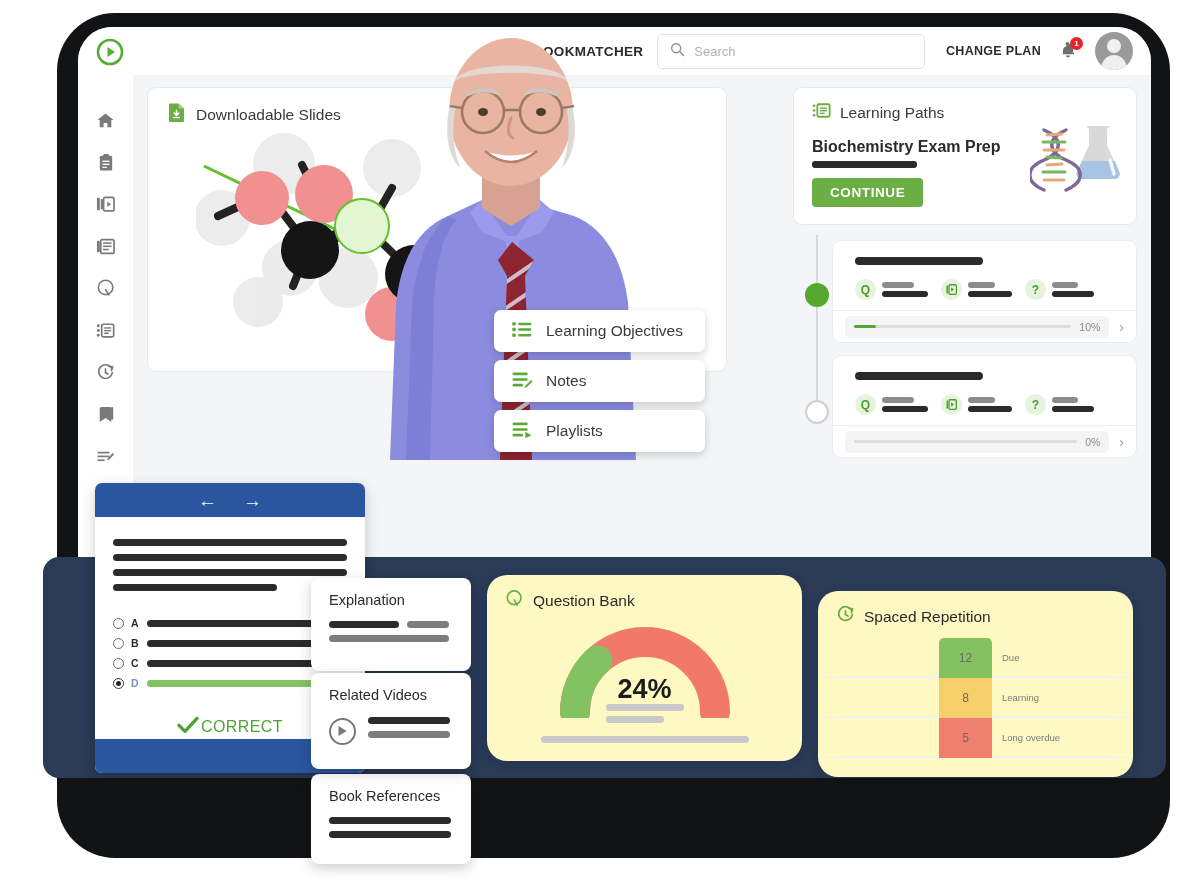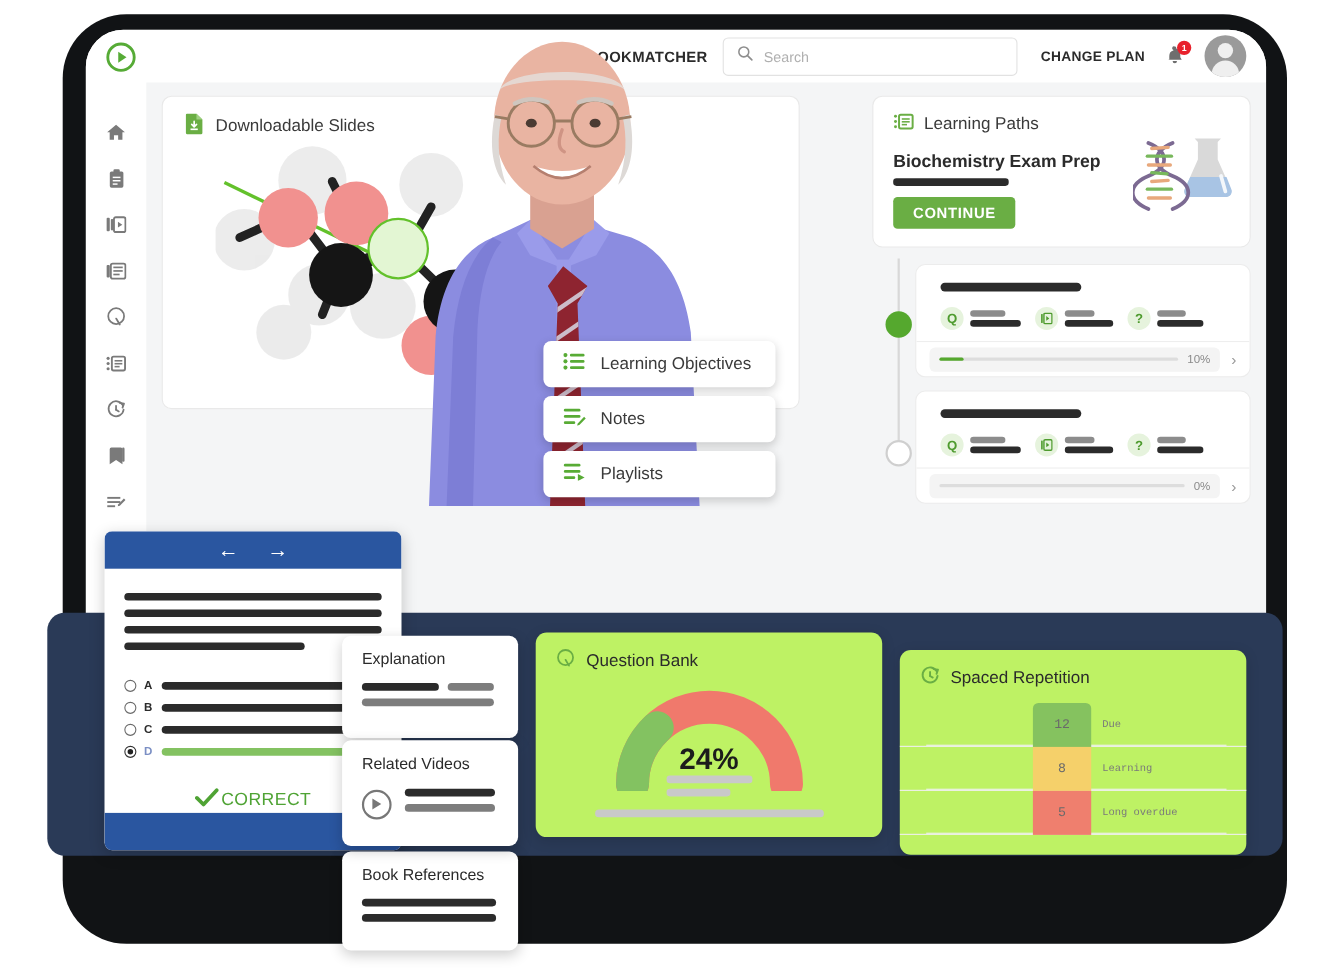--- a/index.html
+++ b/index.html
@@ -219,21 +219,21 @@
   .pi-pct { font-size: 10.5px; color: #8a8a8a; }
   .pi-chev { color: #9a9a9a; font-size: 14px; margin-left: 10px; }
 
   
   .dark-panel {
     position: absolute; left: 43px; top: 557px;
     width: 1123px; height: 221px;
     background: #2a3a57; border-radius: 16px;
   }
   .bottom-card {
-    position: absolute; background: #bef264; border-radius: 10px;
+    position: absolute; background: #fef9c3; border-radius: 20px;
     box-shadow: 0 3px 12px rgba(0,0,0,0.13);
   }
   .qb-card { left: 487px; top: 575px; width: 315px; height: 186px; }
   .sr-card { left: 818px; top: 591px; width: 315px; height: 186px; }
   .bc-head { display: flex; align-items: center; gap: 9px; padding: 14px 0 0 18px; }
   .bc-title { font-size: 15.5px; color: #2b2b2b; }
 
   
   .gauge-wrap { position: relative; width: 180px; height: 105px; margin: 8px auto 0; }
   .gauge-pct {
@@ -241,21 +241,21 @@
     text-align: center; font-size: 27px; font-weight: bold; color: #1c1c1c;
   }
   .gauge-bars { position: absolute; left: 50%; transform: translateX(-50%); top: 84px; }
   .gbar { background: #c9c9c9; border-radius: 3px; margin-bottom: 5px; }
   .wide-bar {
     position: absolute; left: 50%; transform: translateX(-50%); bottom: 18px;
     width: 208px; height: 7px; background: #c9c9c9; border-radius: 4px;
   }
 
   
-  .sr-chart { position: relative; margin: 10px 0 0 0; height: 136px; font-family: Liberation Mono, monospace; }
+  .sr-chart { position: relative; margin: 10px 0 0 0; height: 136px; }
   .sr-row { position: relative; height: 40px; border-bottom: 1px solid #f0f0f0; display: flex; }
   .sr-rowline { position: absolute; left: 24px; right: 18px; bottom: 0; height: 1px; background: #f0f0f0; }
   .sr-seg {
     position: absolute; left: 121px; width: 53px; height: 40px;
     display: flex; align-items: center; justify-content: center;
     font-size: 12px; color: #6a6a6a;
   }
   .sr-lab {
     position: absolute; left: 184px; top: 50%; transform: translateY(-50%);
     font-size: 9.5px; color: #7a7a7a; line-height: 1.15; width: 70px;

